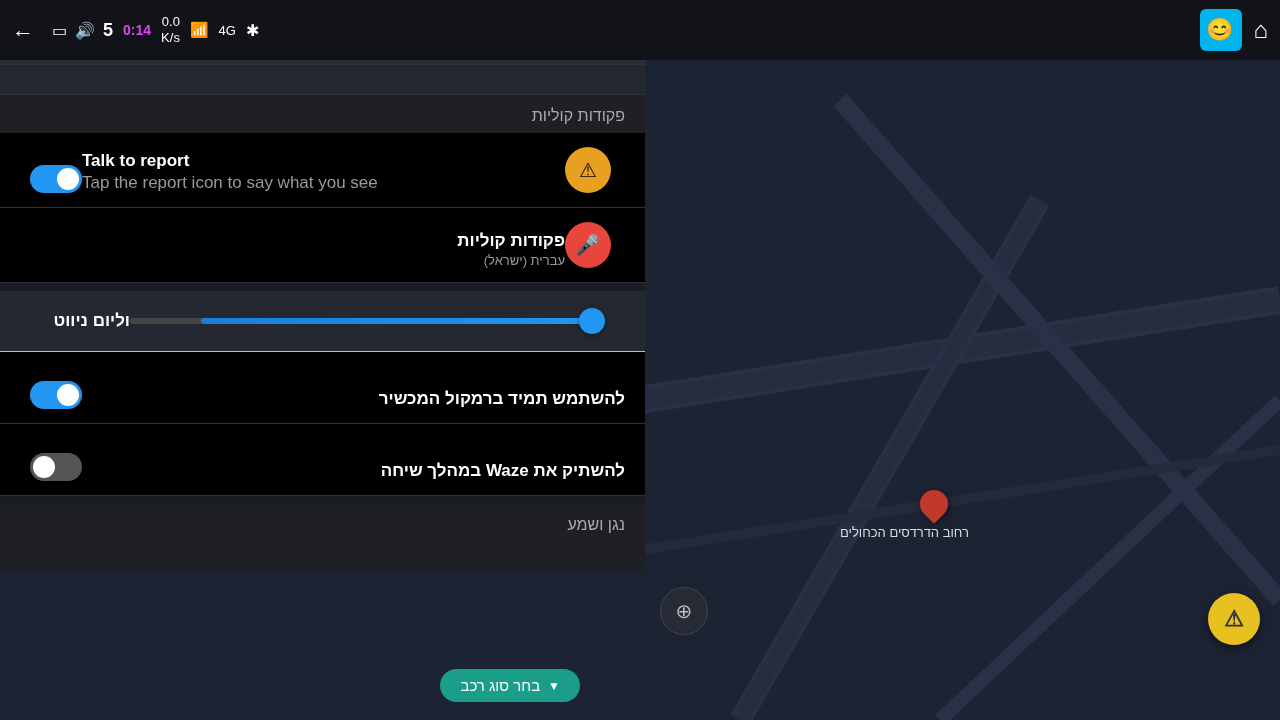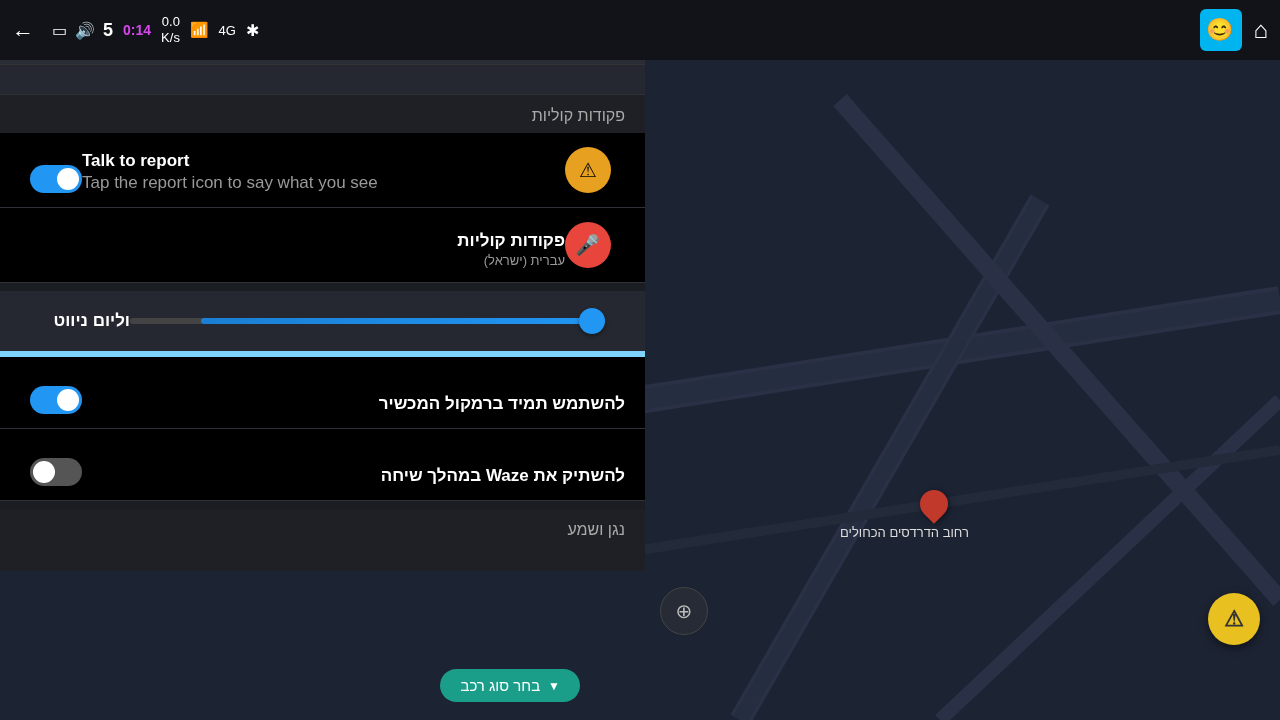--- a/index.html
+++ b/index.html
@@ -265,21 +265,21 @@
 
     .toggle-track.on .toggle-thumb { left: 27px; }
     .toggle-track.off .toggle-thumb { left: 3px; }
 
     
     .volume-row {
       display: flex;
       align-items: center;
       padding: 16px 20px;
       background: #252830;
-      border-bottom: 6px solid #7dd3fc;
+      border-bottom: 1px solid #7dd3fc;
       direction: rtl;
     }
 
     .volume-label {
       color: white;
       font-size: 17px;
       font-weight: bold;
       min-width: 110px;
       text-align: right;
     }

